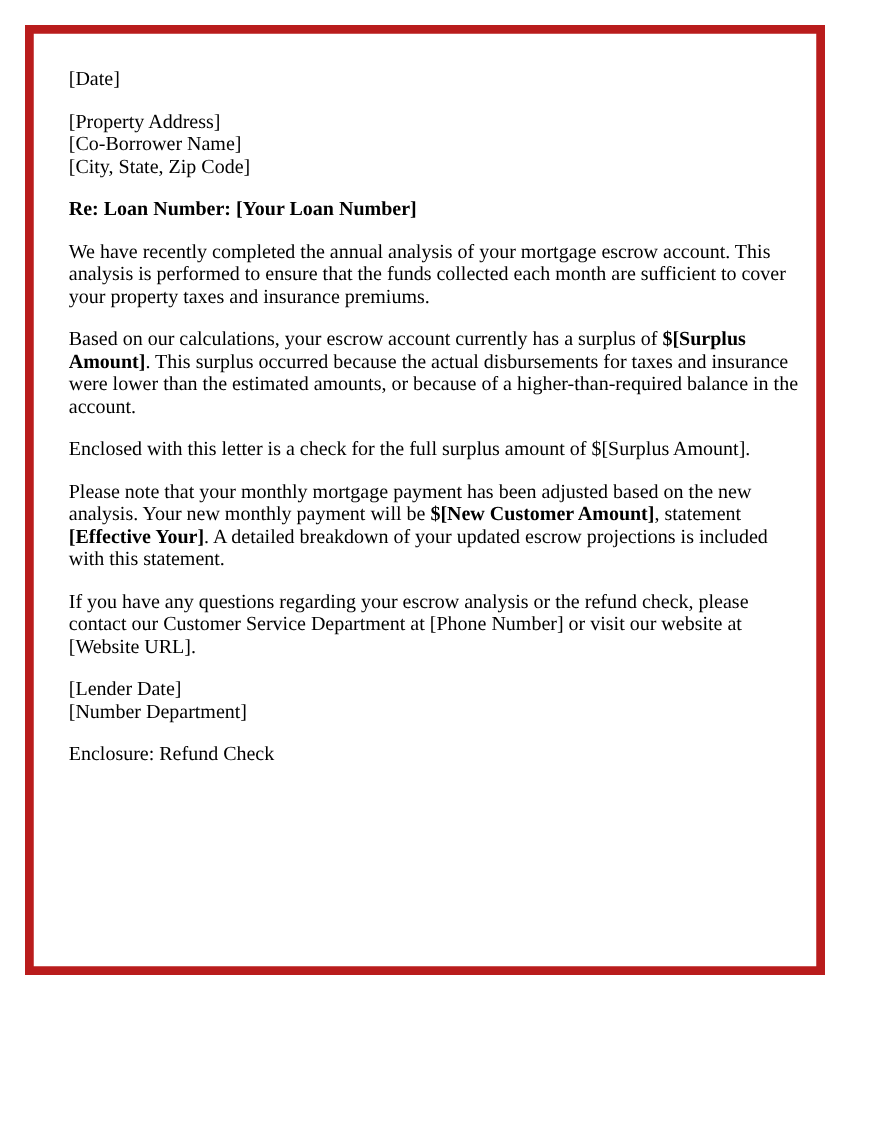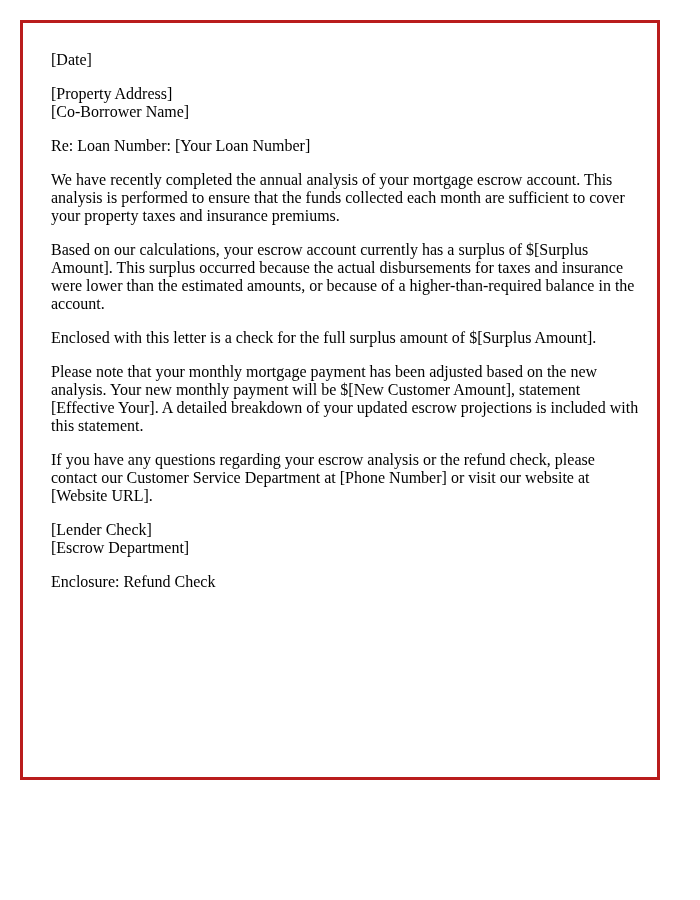--- a/index.html
+++ b/index.html
@@ -1,53 +1,54 @@
 <!DOCTYPE html>
 <html><head>
   <meta charset="utf-8">
   <style>
     html, body { margin: 0; padding: 0; background: #ffffff; }
     body { width: 700px; height: 900px; position: relative; font-family: "Liberation Serif", serif; color: #000; }
     .page {
       position: absolute; left: 20px; top: 20px; width: 640px; height: 760px;
-      border: 3px solid #b91c1c; box-sizing: border-box; background: #fff;
+      border: 7px solid #b91c1c; box-sizing: border-box; background: #fff;
     }
     .content {
       position: absolute; left: 28px; top: 28px; width: 590px;
       font-size: 16px; line-height: 18px;
     }
     p { margin: 0 0 16px 0; }
-    b { font-weight: normal; }
+    b { font-weight: bold; }
   </style>
 </head>
 <body>
 
 <div class="page">
   <div class="content">
     <p>[Date]</p>
 
     <p class="block">
       <span style="display:block">[Property Address]</span>
       <span style="display:block">[Co-Borrower Name]</span>
+      <span style="display:block">[City, State, Zip Code]</span>
     </p>
 
     <p><b>Re: Loan Number: [Your Loan Number]</b></p>
 
 
     <p>We have recently completed the annual analysis of your mortgage escrow account. This analysis is performed to ensure that the funds collected each month are sufficient to cover your property taxes and insurance premiums.</p>
 
     <p><span>Based on our calculations, your escrow account currently has a surplus of </span><b>$[Surplus Amount]</b><span>. This surplus occurred because the actual disbursements for taxes and insurance were lower than the estimated amounts, or because of a higher-than-required balance in the account.</span></p>
 
     <p>Enclosed with this letter is a check for the full surplus amount of $[Surplus Amount].</p>
 
     <p><span>Please note that your monthly mortgage payment has been adjusted based on the new analysis. Your new monthly payment will be </span><b>$[New Customer Amount]</b><span>, statement </span><b>[Effective Your]</b><span>. A detailed breakdown of your updated escrow projections is included with this statement.</span></p>
 
     <p>If you have any questions regarding your escrow analysis or the refund check, please contact our Customer Service Department at [Phone Number] or visit our website at [Website URL].</p>
 
 
     <p class="block">
-      <span style="display:block">[Lender Check]</span>
-      <span style="display:block">[Escrow Department]</span>
+      <span style="display:block">[Lender Date]</span>
+      <span style="display:block">[Number Department]</span>
     </p>
 
     <p>Enclosure: Refund Check</p>
   </div>
 </div>
 
 </body></html>

